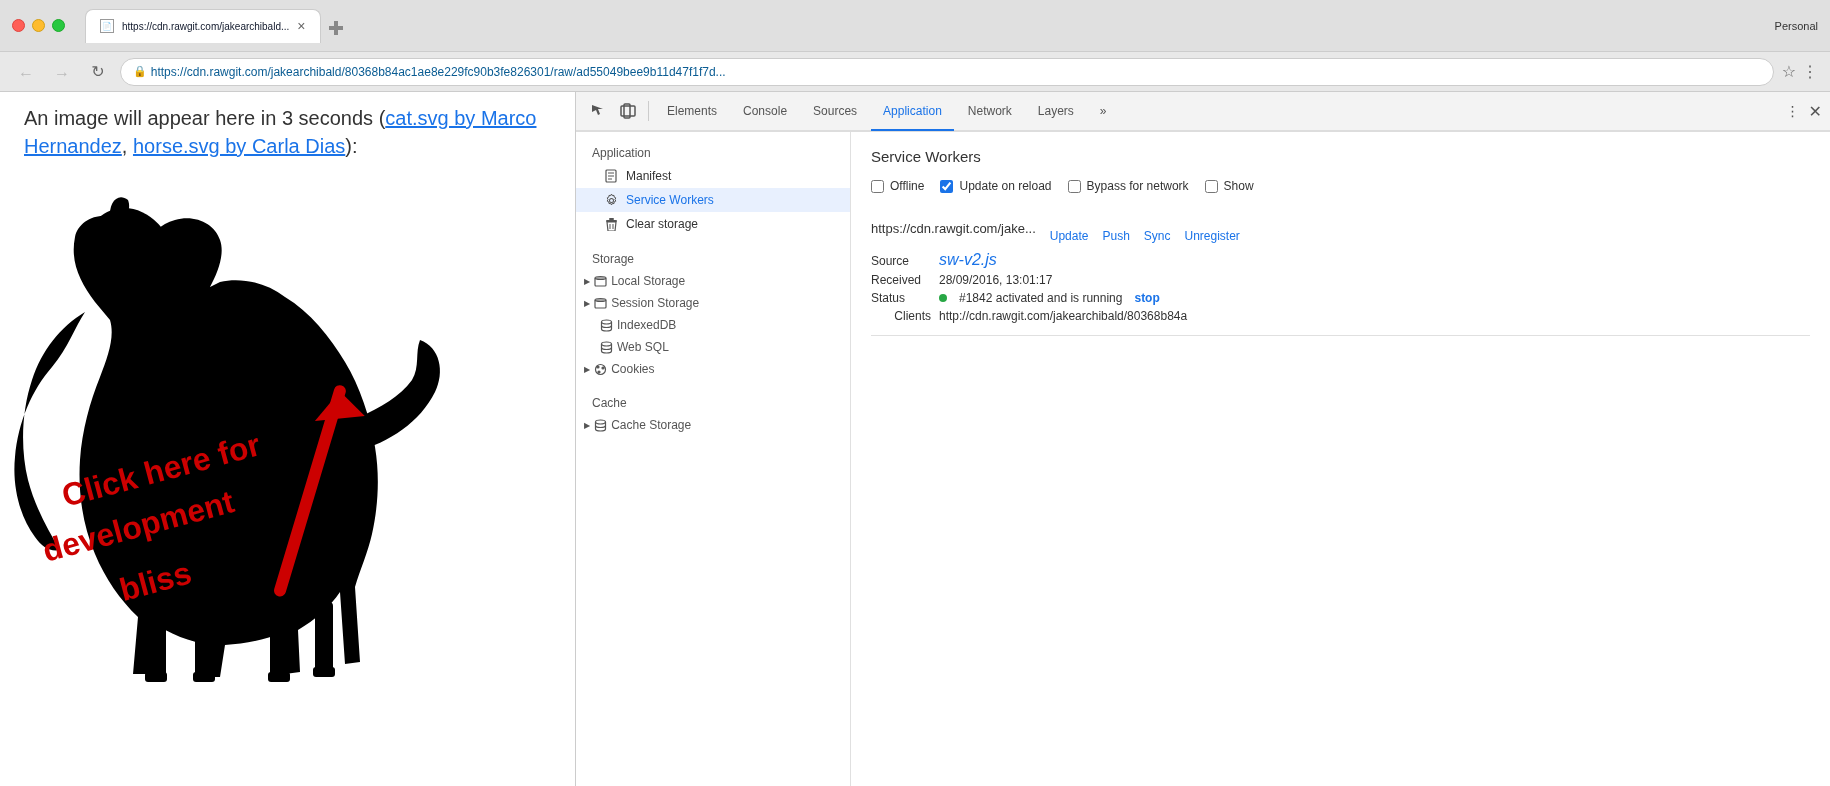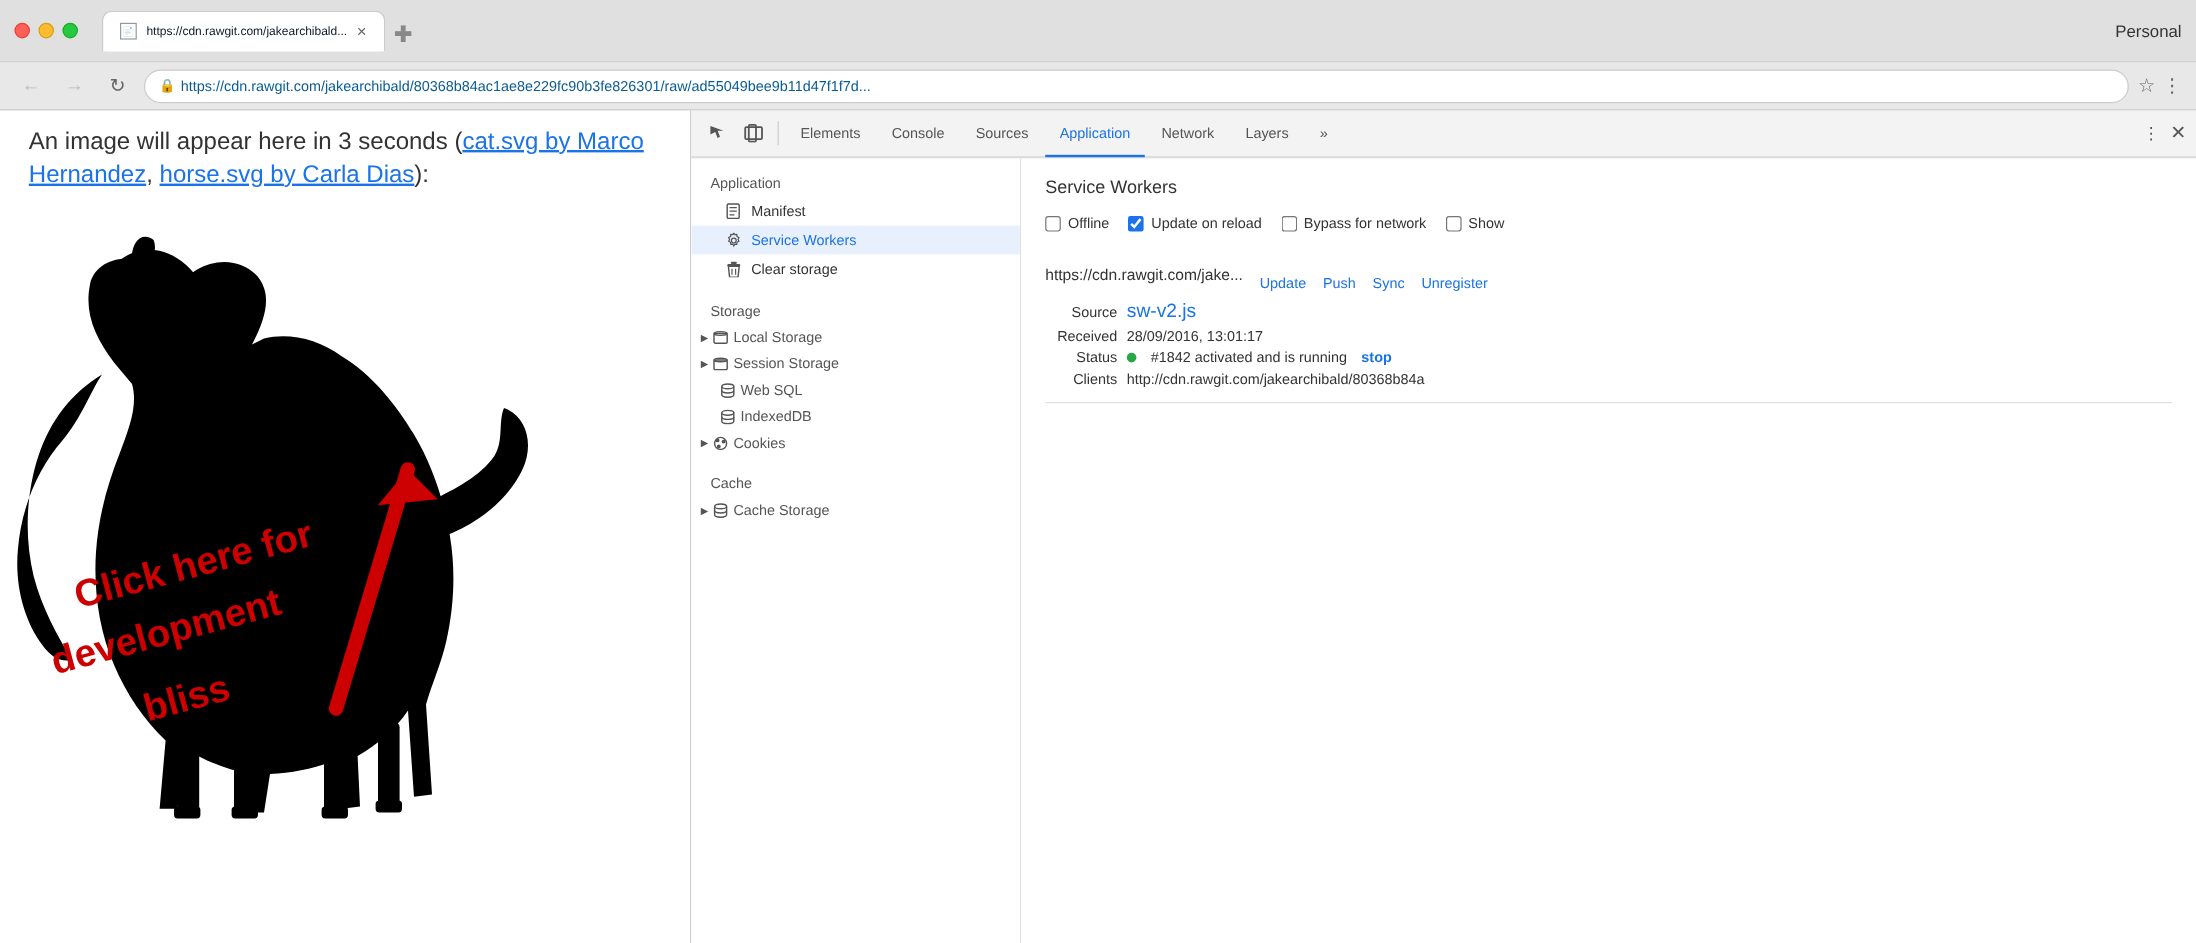--- a/index.html
+++ b/index.html
@@ -14,21 +14,21 @@
     .tl-red { background: #ff5f57; border: 1px solid #e0443e; }
     .tl-yellow { background: #febc2e; border: 1px solid #d4a017; }
     .tl-green { background: #28c840; border: 1px solid #1aab29; }
 
     .tab-bar { display: flex; align-items: flex-end; margin-left: 12px; gap: 0; flex: 1; }
     .tab { background: #fff; border-radius: 8px 8px 0 0; padding: 6px 14px; font-size: 12px; display: flex; align-items: center; gap: 8px; height: 34px; border: 1px solid #ccc; border-bottom: none; min-width: 200px; }
     .tab-favicon { width: 14px; height: 14px; border: 1px solid #999; background: #fff; display: flex; align-items: center; justify-content: center; font-size: 8px; }
     .tab-title { font-size: 10px; color: #0f172a; flex: 1; overflow: hidden; text-overflow: ellipsis; white-space: nowrap; max-width: 200px; }
     .tab-close { color: #666; font-size: 14px; cursor: pointer; }
     .tab-new { width: 30px; height: 30px; display: flex; align-items: center; justify-content: center; color: #666; font-size: 18px; cursor: pointer; }
-    .personal-label { margin-left: auto; font-size: 14px; color: #333; }
+    .personal-label { margin-left: auto; font-size: 11px; color: #333; }
 
     .address-bar { height: 40px; background: #e8e8e8; display: flex; align-items: center; padding: 0 12px; gap: 8px; border-bottom: 1px solid #ccc; }
     .nav-btn { width: 28px; height: 28px; display: flex; align-items: center; justify-content: center; color: #666; font-size: 16px; cursor: pointer; border: none; background: transparent; }
     .nav-btn.disabled { color: #bbb; cursor: default; }
     .address-input { flex: 1; height: 28px; background: #fff; border: 1px solid #ccc; border-radius: 14px; padding: 0 12px; font-size: 13px; color: #0a5c93; display: flex; align-items: center; }
     .address-lock { color: #28a745; margin-right: 4px; font-size: 11px; }
     .address-text { color: #0a5c93; font-size: 12px; overflow: hidden; text-overflow: ellipsis; white-space: nowrap; }
     .address-actions { display: flex; gap: 6px; align-items: center; }
     .addr-icon { color: #666; font-size: 16px; cursor: pointer; }
 
@@ -73,23 +73,23 @@
     .checkbox-row { display: flex; align-items: center; gap: 16px; margin-bottom: 20px; flex-wrap: wrap; }
     .checkbox-item { display: flex; align-items: center; gap: 6px; font-size: 12px; color: #333; }
     .checkbox-item input[type="checkbox"] { width: 13px; height: 13px; cursor: pointer; accent-color: #1a73e8; }
 
     .worker-entry { border-bottom: 1px solid #e0e0e0; padding-bottom: 12px; margin-bottom: 12px; }
     .worker-url-row { display: flex; align-items: center; gap: 14px; margin-bottom: 8px; }
     .worker-url { font-size: 13px; font-weight: 500; color: #333; }
     .worker-action { font-size: 12px; color: #1a73e8; cursor: pointer; text-decoration: none; margin-top: 16px; }
 
     .worker-detail-row { display: flex; align-items: baseline; gap: 8px; margin-bottom: 4px; }
-    .worker-detail-label { font-size: 12px; color: #333; width: 60px; flex-shrink: 0; text-align: right; }
+    .worker-detail-label { font-size: 12px; color: #333; width: 60px; flex-shrink: 0; text-align: left; }
     .worker-detail-value { font-size: 12px; color: #333; }
-    .worker-source-link { color: #1a73e8; text-decoration: none; cursor: pointer; }
+    .worker-source-link { color: #1a73e8; text-decoration: none; cursor: pointer; font-style: italic; }
     .status-dot { width: 8px; height: 8px; border-radius: 50%; background: #28a745; display: inline-block; margin-right: 4px; }
     .status-text { font-size: 12px; color: #333; }
     .stop-link { color: #1a73e8; text-decoration: none; cursor: pointer; font-size: 12px; margin-left: 4px; font-weight: bold; }
 
     .clients-row { display: flex; align-items: baseline; gap: 8px; }
     .clients-label { font-size: 12px; color: #333; width: 60px; text-align: right; flex-shrink: 0; }
     .clients-url { font-size: 12px; color: #333; }
   </style>
 </head>
 <body>
@@ -330,30 +330,30 @@
               </svg>
             <span>Session Storage</span>
           </div>
           <div class="sidebar-group">
             <span style="width:12px"></span>
             <svg width="13" height="13" viewBox="0 0 13 13" fill="none" stroke="#555" stroke-width="1.2">
                 <ellipse cx="6.5" cy="3" rx="5" ry="2"></ellipse>
                 <path d="M1.5 3 L1.5 10 Q1.5 12 6.5 12 Q11.5 12 11.5 10 L11.5 3"></path>
                 <path d="M1.5 6.5 Q1.5 8.5 6.5 8.5 Q11.5 8.5 11.5 6.5"></path>
               </svg>
-            <span>Web SQL</span>
+            <span>IndexedDB</span>
           </div>
           <div class="sidebar-group">
             <span style="width:12px"></span>
             <svg width="13" height="13" viewBox="0 0 13 13" fill="none" stroke="#555" stroke-width="1.2">
                 <ellipse cx="6.5" cy="3" rx="5" ry="2"></ellipse>
                 <path d="M1.5 3 L1.5 10 Q1.5 12 6.5 12 Q11.5 12 11.5 10 L11.5 3"></path>
                 <path d="M1.5 6.5 Q1.5 8.5 6.5 8.5 Q11.5 8.5 11.5 6.5"></path>
               </svg>
-            <span>IndexedDB</span>
+            <span>Web SQL</span>
           </div>
           <div class="sidebar-group">
             <span class="triangle">▶</span>
             <svg width="13" height="13" viewBox="0 0 13 13" fill="none" stroke="#555" stroke-width="1.2">
                 <circle cx="6.5" cy="6.5" r="5"></circle>
                 <circle cx="4" cy="4" r="1" fill="#555"></circle>
                 <circle cx="9" cy="5" r="1" fill="#555"></circle>
                 <circle cx="5" cy="9" r="1" fill="#555"></circle>
               </svg>
             <span>Cookies</span>

